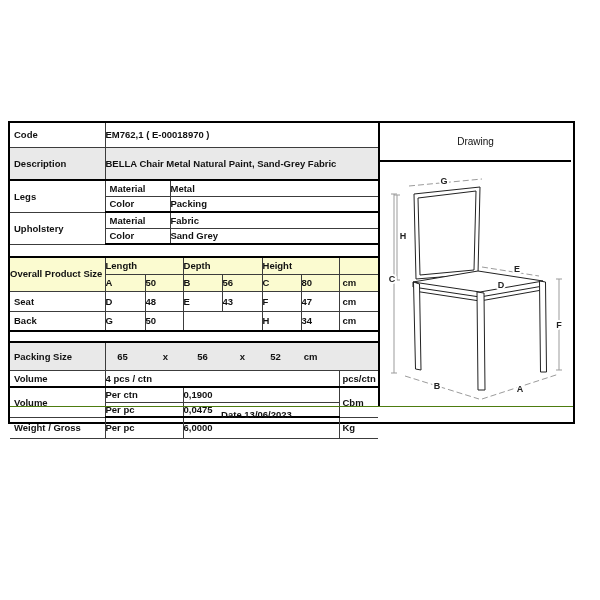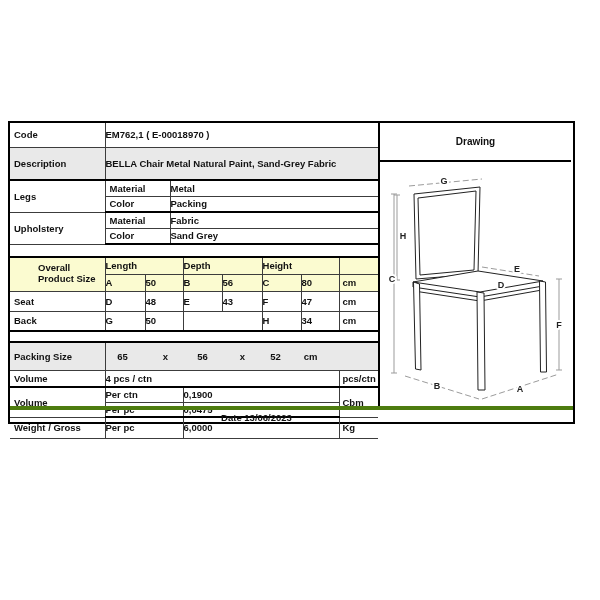--- a/index.html
+++ b/index.html
@@ -5,22 +5,22 @@
   html,body{margin:0;padding:0;background:#fff;}
   .page{position:relative;width:600px;height:600px;background:#fff;
         font-family:"Liberation Sans",sans-serif;color:#111;}
   .title{position:absolute;top:101px;left:8px;width:567px;text-align:center;
          font-size:11.5px;font-weight:bold;letter-spacing:.2px;}
   .sheet{position:absolute;top:121px;left:8px;width:563px;border:2px solid #000;
          display:flex;flex-wrap:wrap;background:#fff;}
   .left-col{width:368px;height:283px;}
   .drawing-box{width:193px;height:283px;border-left:2px solid #000;box-sizing:border-box;}
   .drawing-header{height:37px;border-bottom:2px solid #000;display:flex;align-items:center;
-                  justify-content:center;font-size:10px;font-weight:bold;}
-  .date-row{width:100%;border-top:4px solid #4d7c0f;height:16px;line-height:16px;
+                  justify-content:center;font-size:10px;font-weight:normal;}
+  .date-row{width:100%;border-top:1px solid #4d7c0f;height:16px;line-height:16px;
             text-align:center;font-size:9.5px;font-weight:bold;padding-right:70px;box-sizing:border-box;}
   table.t{border-collapse:collapse;width:368px;table-layout:fixed;}
   table.t td{border:1px solid #3c3c3c;font-size:9.5px;font-weight:bold;
              padding:0;text-align:left;vertical-align:middle;overflow:hidden;white-space:nowrap;}
   table.t tr>td:first-child{border-left:0;}
   table.t tr>td:last-child{border-right:0;}
   .lab{text-align:left !important;padding-left:4px !important;}
   .unit{text-align:left !important;padding-left:3px !important;}
   .g{background:#e9e9e9;}
   .y{background:#fbfbd0;}
@@ -86,21 +86,21 @@
             <col style="width:40px">
             <col style="width:38px">
           <col style="width:39px">
             <col style="width:40px">
             <col style="width:39px">
           <col style="width:38px">
             <col style="width:39px">
         </colgroup>
         <tbody>
             <tr style="height:17px" class="tthick">
-          <td class="y" rowspan="2" style="white-space:normal;line-height:1.15;padding-left:28px;">Overall Product Size</td>
+          <td class="y" rowspan="2" style="white-space:normal;line-height:1.15;">Overall Product Size</td>
           <td class="y" colspan="2">Length</td>
           <td class="y" colspan="2">Depth</td>
           <td class="y" colspan="2">Height</td>
           <td class="y"></td>
         </tr>
         <tr style="height:17px">
           <td class="y">A</td>
           <td class="y">50</td>
           <td class="y">B</td>
           <td class="y">56</td>

